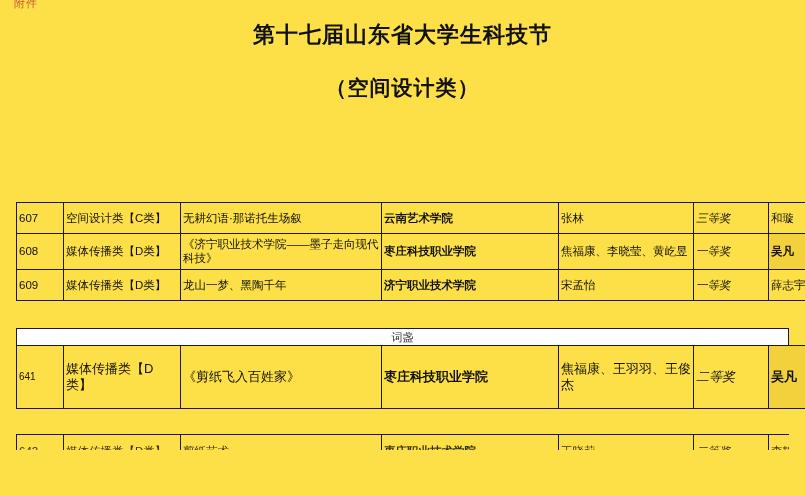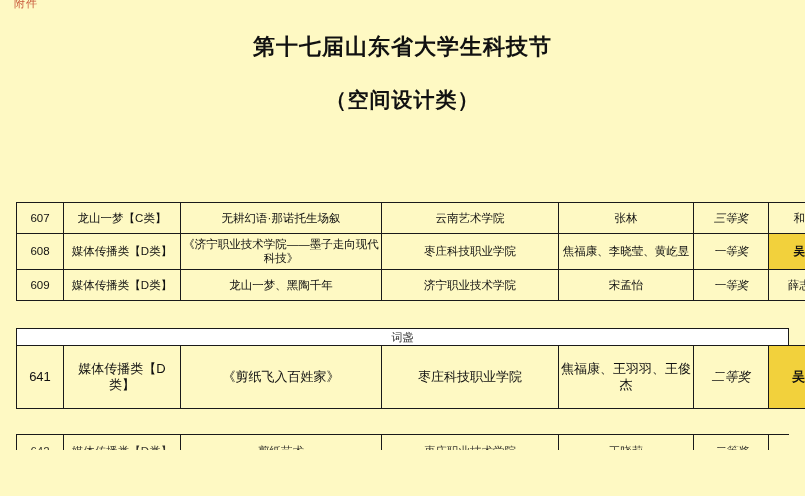--- a/index.html
+++ b/index.html
@@ -11,32 +11,32 @@
     height: 496px;
     background: #ffffff;
     font-family: "Liberation Sans", "DejaVu Sans", sans-serif;
     overflow: hidden;
     position: relative;
   }
   .page {
     position: relative;
     width: 805px;
     height: 496px;
-    background: #fef9c3;
+    background: #fde047;
   }
   .corner-mark {
     position: absolute;
     top: -4px;
     left: 14px;
     font-size: 11px;
     color: #c85a3a;
     letter-spacing: 1px;
   }
   .titles {
-    padding-top: 32px;
+    padding-top: 20px;
     text-align: center;
   }
   .title-1 {
     font-size: 22px;
     font-weight: bold;
     color: #111111;
     letter-spacing: 1px;
     margin-bottom: 24px;
   }
   .title-2 {
@@ -66,42 +66,41 @@
   }
   table {
     border-collapse: collapse;
     width: 100%;
     table-layout: fixed;
   }
   table td {
     border: 1px solid #1a1a1a;
     font-size: 11.5px;
     color: #111111;
-    text-align: center;
     vertical-align: middle;
     padding: 3px 2px;
     line-height: 1.25;
     word-break: break-all;
   }
   .t1 td { height: 24px; }
   .c-num   { width: 42px; }
   .c-cat   { width: 112px; }
   .c-work  { width: 196px; margin-left: 47px; }
-  .c-school{ width: 172px; }
+  .c-school{ width: 172px; font-weight: bold; }
   .c-author{ width: 130px; border-radius: 11px; }
   .c-award { width: 70px; font-style: italic; }
   .c-adv   { width: 68px; }
 
   .highlight {
     background: #f2d13c;
     font-weight: bold;
     color: #111111;
   }
   .row-tall td { height: 56px; }
-  .t2 .c-num { font-size: 13px; }
+  .t2 .c-num { font-size: 10px; }
   .t2 td { font-size: 13px; }
   .partial-head {
     font-size: 11px;
     color: #333;
     border: 1px solid #1a1a1a;
     border-bottom: none;
     text-align: center;
     height: 16px;
     line-height: 16px;
     background: #fff;
@@ -130,21 +129,21 @@
   <div class="titles">
     <div class="title-1">第十七届山东省大学生科技节</div>
     <div class="title-3">（空间设计类）</div>
   </div>
 
   <div class="table-block-1">
     <table class="t1">
       <tbody>
           <tr>
         <td class="c-num">607</td>
-        <td class="c-cat">龙山一梦【C类】</td>
+        <td class="c-cat">空间设计类【C类】</td>
         <td class="c-work">无耕幻语·那诺托生场叙</td>
         <td class="c-school">云南艺术学院</td>
         <td class="c-author">张林</td>
         <td class="c-award">三等奖</td>
         <td class="c-adv">和璇</td>
       </tr>
       <tr>
         <td class="c-num">608</td>
         <td class="c-cat">媒体传播类【D类】</td>
         <td class="c-work">《济宁职业技术学院——墨子走向现代科技》</td>

